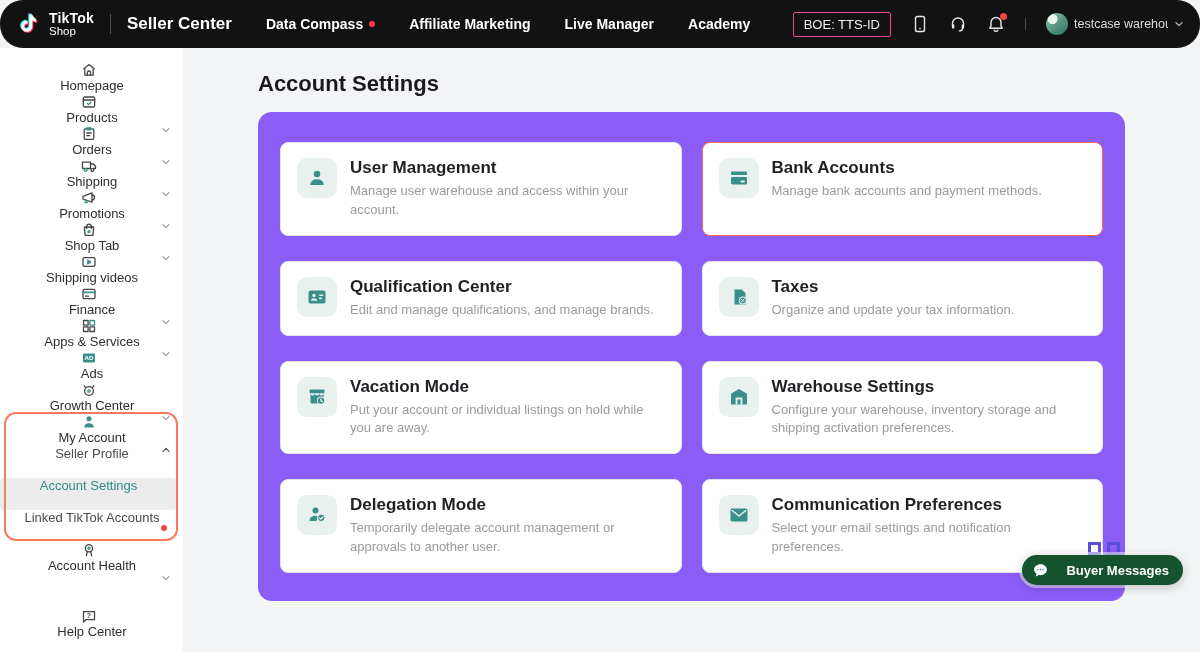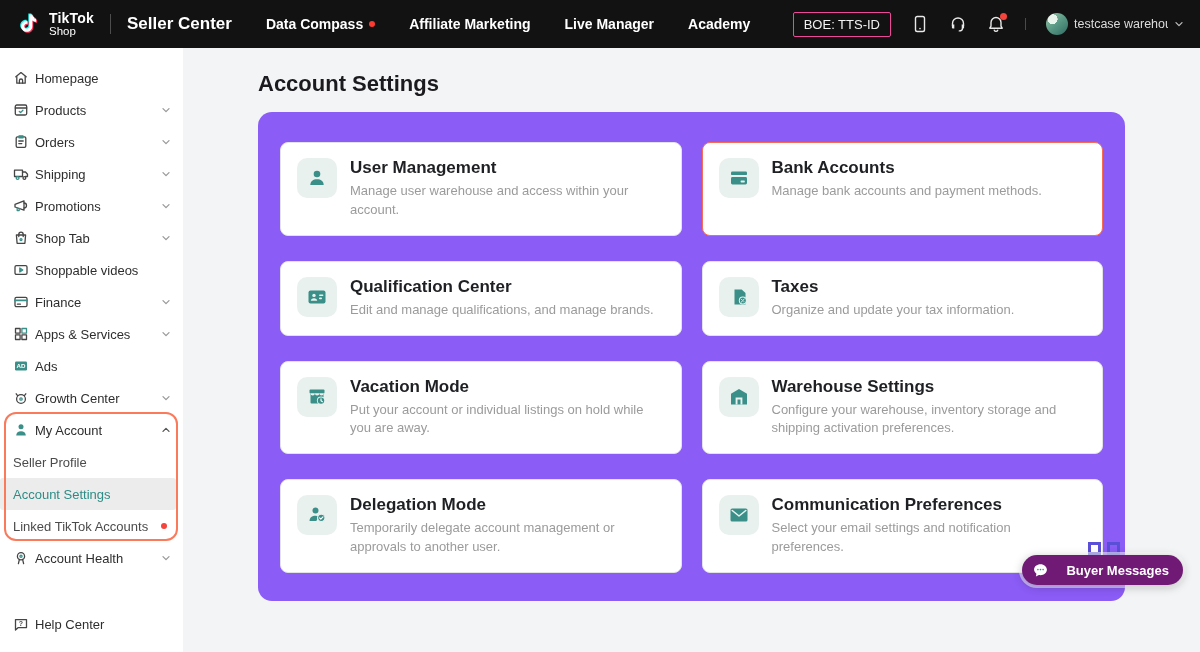--- a/index.html
+++ b/index.html
@@ -1,21 +1,21 @@
 <!DOCTYPE html>
 <html><head>
 <meta charset="utf-8">
 <style>
   * { margin:0; padding:0; box-sizing:border-box; }
   body { font-family:"Liberation Sans", sans-serif; background:#e9eaec; }
   .page { position:relative; width:1200px; height:652px; background:#f3f4f5; overflow:hidden; }
 
   
   .topbar { position:absolute; top:0; left:0; right:0; height:48px; background:#121212;
-            display:flex; align-items:center; padding:0 16px; color:#fff; }
+            display:flex; align-items:center; padding:0 16px; color:#fff;border-radius:23px; }
   .logo-wrap { display:flex; align-items:center; gap:7px; }
   .logo-note { position:relative; width:26px; height:30px; }
   .logo-note svg { position:absolute; top:0; left:0; }
   .logo-text { line-height:1; }
   .logo-line1 { font-size:14px; font-weight:bold; letter-spacing:.2px; }
   .logo-line2 { font-size:11.5px; margin-top:1px; }
   .tb-divider { width:1px; height:20px; background:#4d4d4d; margin:0 16px; }
   .product-name { font-size:17px; font-weight:600; margin-right:22px; }
   .tb-nav { display:flex; align-items:center; }
   .tb-nav-item { font-size:14px; font-weight:600; color:#fff; margin-left:34px; cursor:pointer;
@@ -32,21 +32,21 @@
   .user-chip { display:flex; align-items:center; gap:6px; cursor:pointer; }
   .avatar { width:22px; height:22px; border-radius:50%;
             background: radial-gradient(circle at 30% 28%, #e8f4ec 0 22%, rgba(0,0,0,0) 23%),
                         linear-gradient(140deg,#9fc7a9 0%, #5e9d88 45%, #2f6b63 100%); }
   .user-name { font-size:12.5px; color:#dcdcdc; max-width:94px; overflow:hidden; white-space:nowrap; }
 
   
   .sidebar { position:absolute; top:48px; left:0; bottom:0; width:183px; background:#ffffff; }
   .side-list { padding-top:14px; position:relative; }
   .side-row { height:32px; display:flex; align-items:center; padding:0 12px 0 13px;
-              font-size:13px; color:#2e2e2e; cursor:pointer; white-space:nowrap; }
+              font-size:13px; color:#2e2e2e; cursor:pointer; white-space:nowrap;flex-direction:column; }
   .side-row .icon { width:16px; height:16px; margin-right:6px; flex:none; display:flex;
                     align-items:center; justify-content:center; }
   .side-row .chev { margin-left:auto; display:flex; }
   .side-sub { color:#4b4b4b; }
   .side-sub.selected { background:#ececec; color:#2e8c86; margin-right:7px; border-radius:3px; }
   .side-sub .sub-dot { margin-left:auto; margin-right:4px; }
   .acct-outline { position:absolute; left:4px; width:174px; top:364px; height:129px;
                   border:2px solid #fa7a5c; border-radius:12px; pointer-events:none; }
   .help-row { position:absolute; bottom:12px; left:0; right:0; }
   svg.ln { stroke:#454545; fill:none; stroke-width:1.3; stroke-linecap:round; stroke-linejoin:round; }
@@ -62,21 +62,21 @@
   .card.alert { border-color:#f96c51; }
   .card-icon { flex:none; width:40px; height:40px; border-radius:10px; background:#e9f1ef;
                display:flex; align-items:center; justify-content:center; }
   .card-title { font-size:17px; font-weight:700; color:#1f2023; margin-bottom:4px; }
   .card-desc { font-size:13px; color:#9b9b9b; line-height:1.45; }
 
   
   .widget-squares { position:absolute; right:80px; bottom:97px; display:flex; gap:6px; }
   .widget-squares .sq { width:13px; height:13px; border:3px solid #5a4fd6; }
   .widget-squares .bar { position:absolute; top:16px; width:13px; height:3px; background:#5a4fd6; }
-  .chat-pill { position:absolute; right:17px; bottom:67px; height:30px; background:#701a75;
+  .chat-pill { position:absolute; right:17px; bottom:67px; height:30px; background:#14532d;
                border-radius:15px; display:flex; align-items:center; gap:17px; padding:0 14px 0 10px;
                color:#fff; font-size:13px; font-weight:600; cursor:pointer;
                box-shadow:0 2px 10px rgba(0,0,0,.25), 0 0 0 3px rgba(255,255,255,.55); }
 </style>
 </head>
 <body>
 
 <div class="page">
 
   <div class="topbar">
@@ -243,21 +243,21 @@
           </span>
       </div>
 
       <div class="side-row">
         <span class="icon">
             <svg class="ln" width="16" height="16" viewBox="0 0 16 16">
               <rect x="2" y="3.6" width="12" height="8.8" rx="1.4"></rect>
               <path d="M6.8 6l3 2-3 2z" fill="#3a8f88" stroke="#3a8f88"></path>
             </svg>
           </span>
-        <span>Shoppable videos</span>
+        <span>Shipping videos</span>
       </div>
 
       <div class="side-row">
         <span class="icon">
             <svg class="ln" width="16" height="16" viewBox="0 0 16 16">
               <rect x="2" y="3.4" width="12" height="9.2" rx="1.4"></rect>
               <path d="M2 6.4h12" style="stroke:#3a8f88; stroke-width:1.8"></path>
               <path d="M4.4 10.2h3"></path>
             </svg>
           </span>

